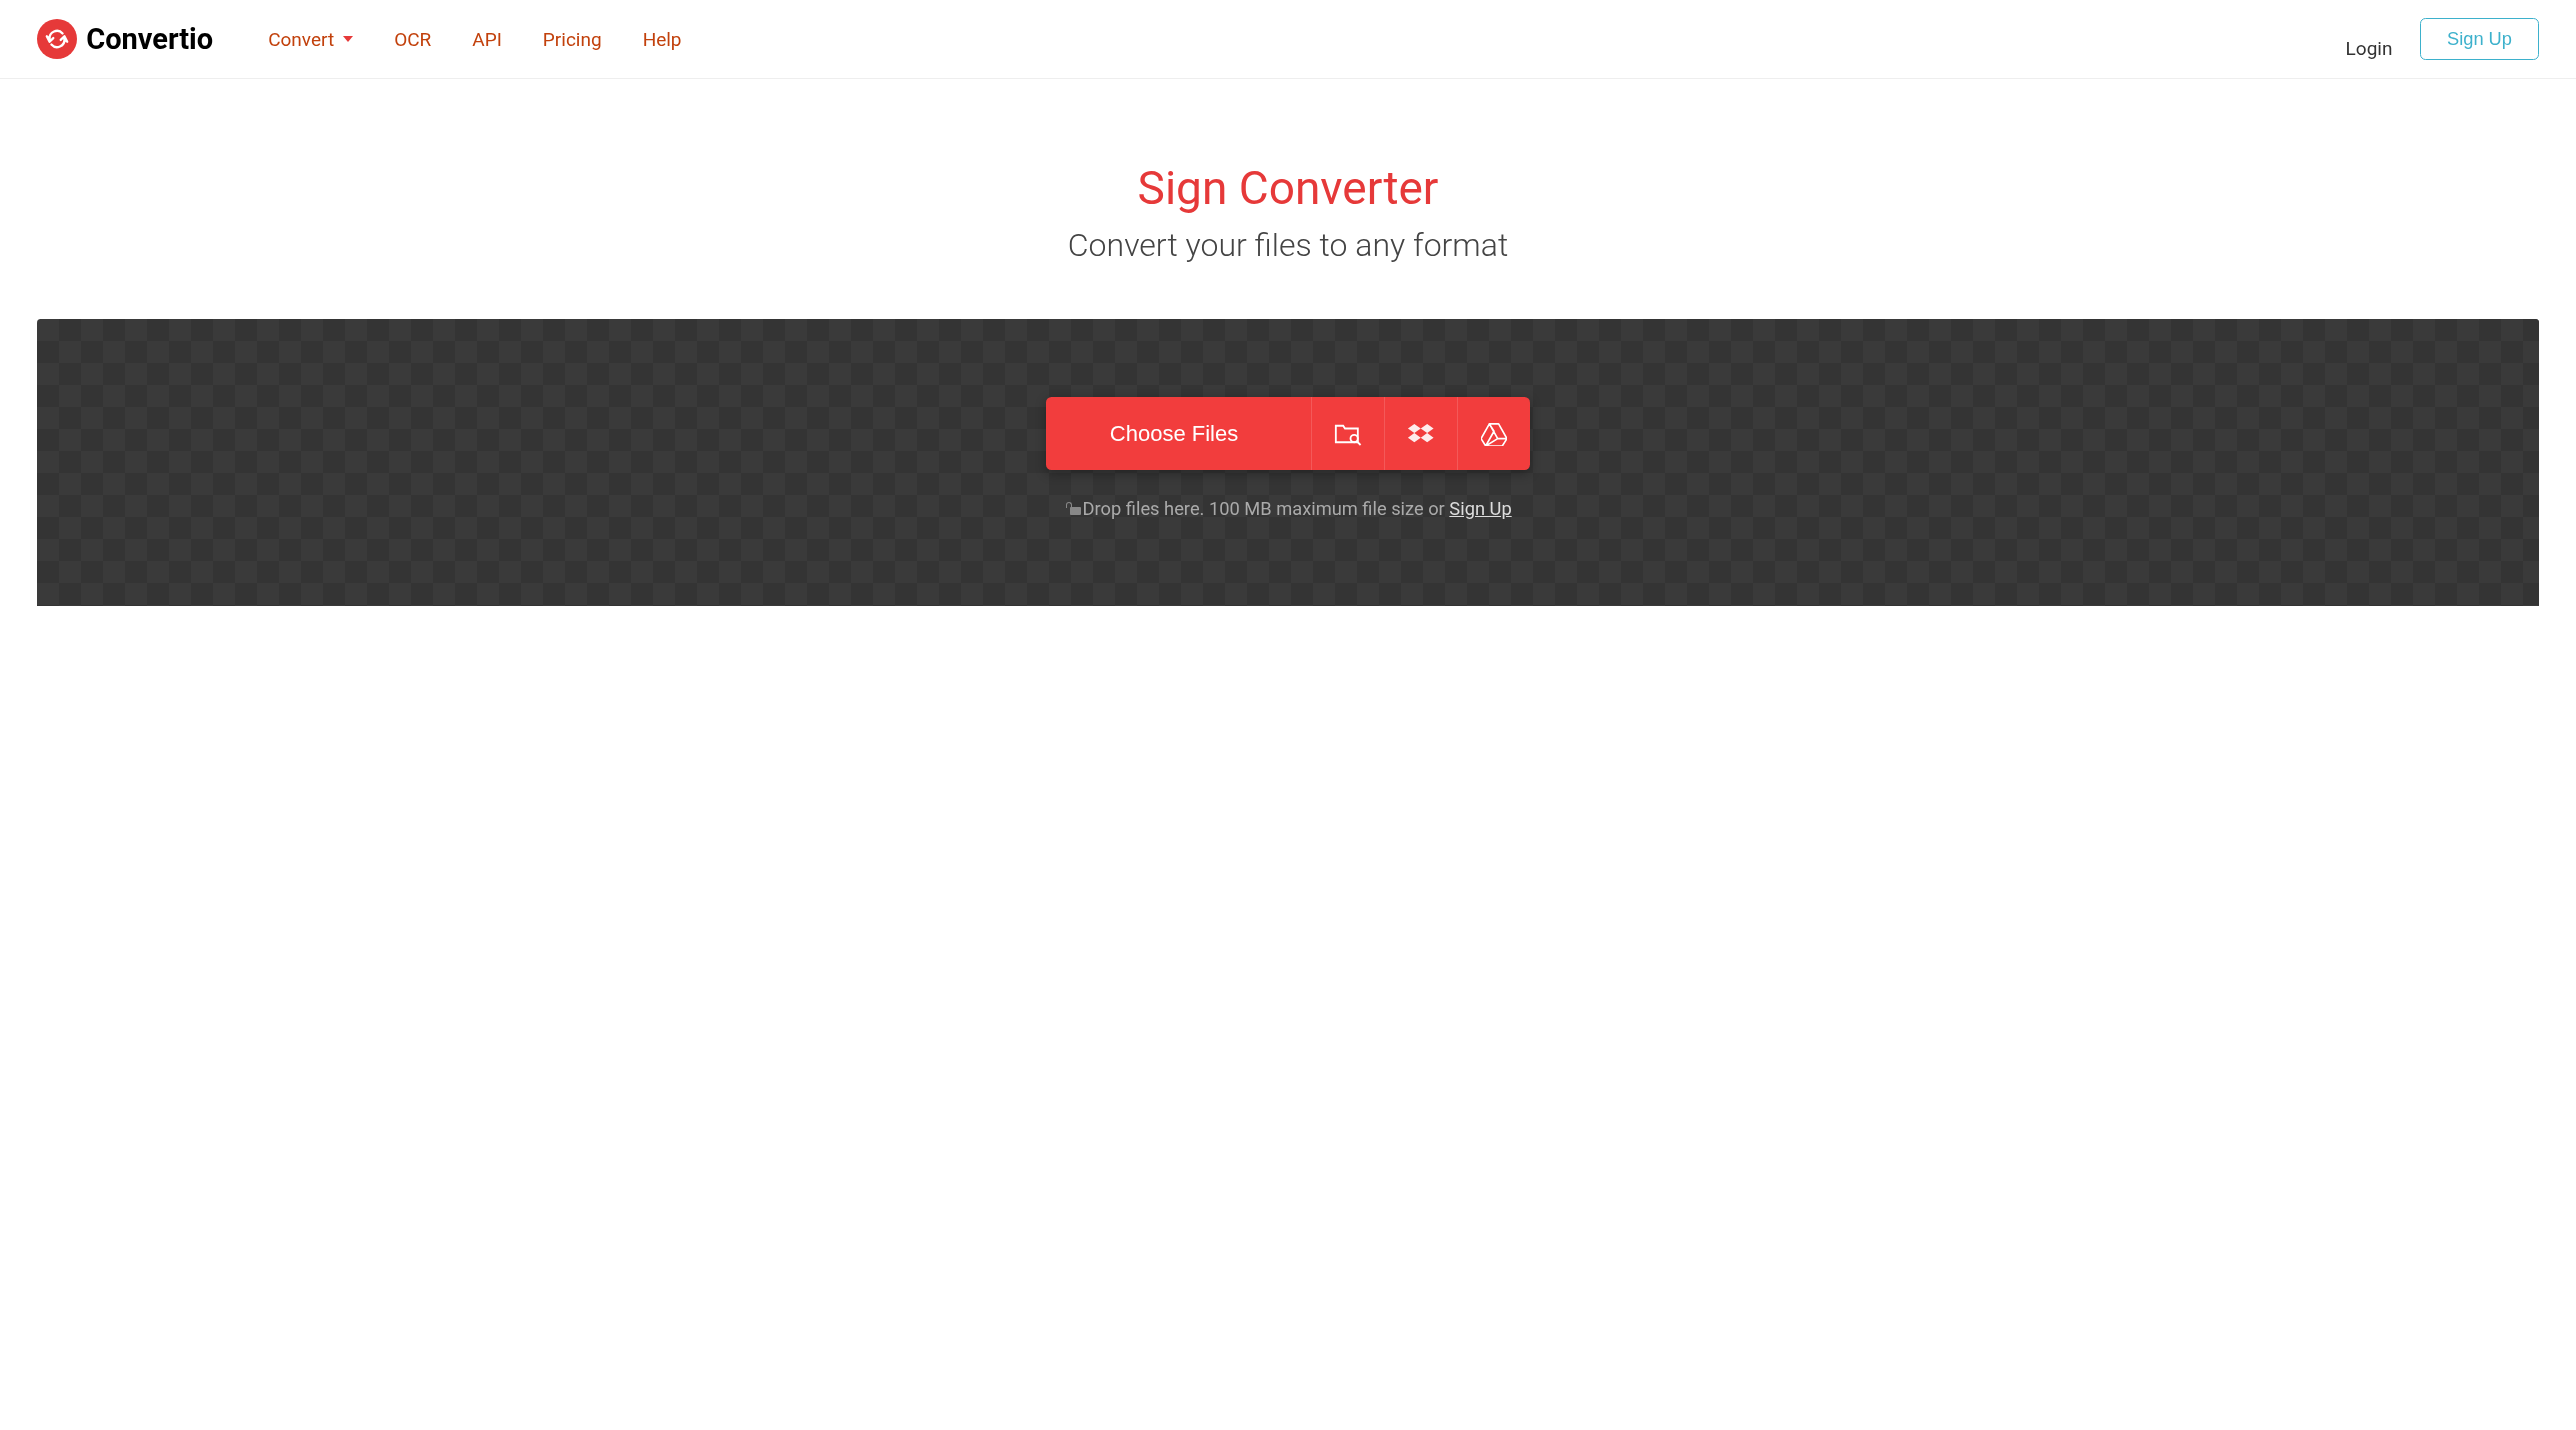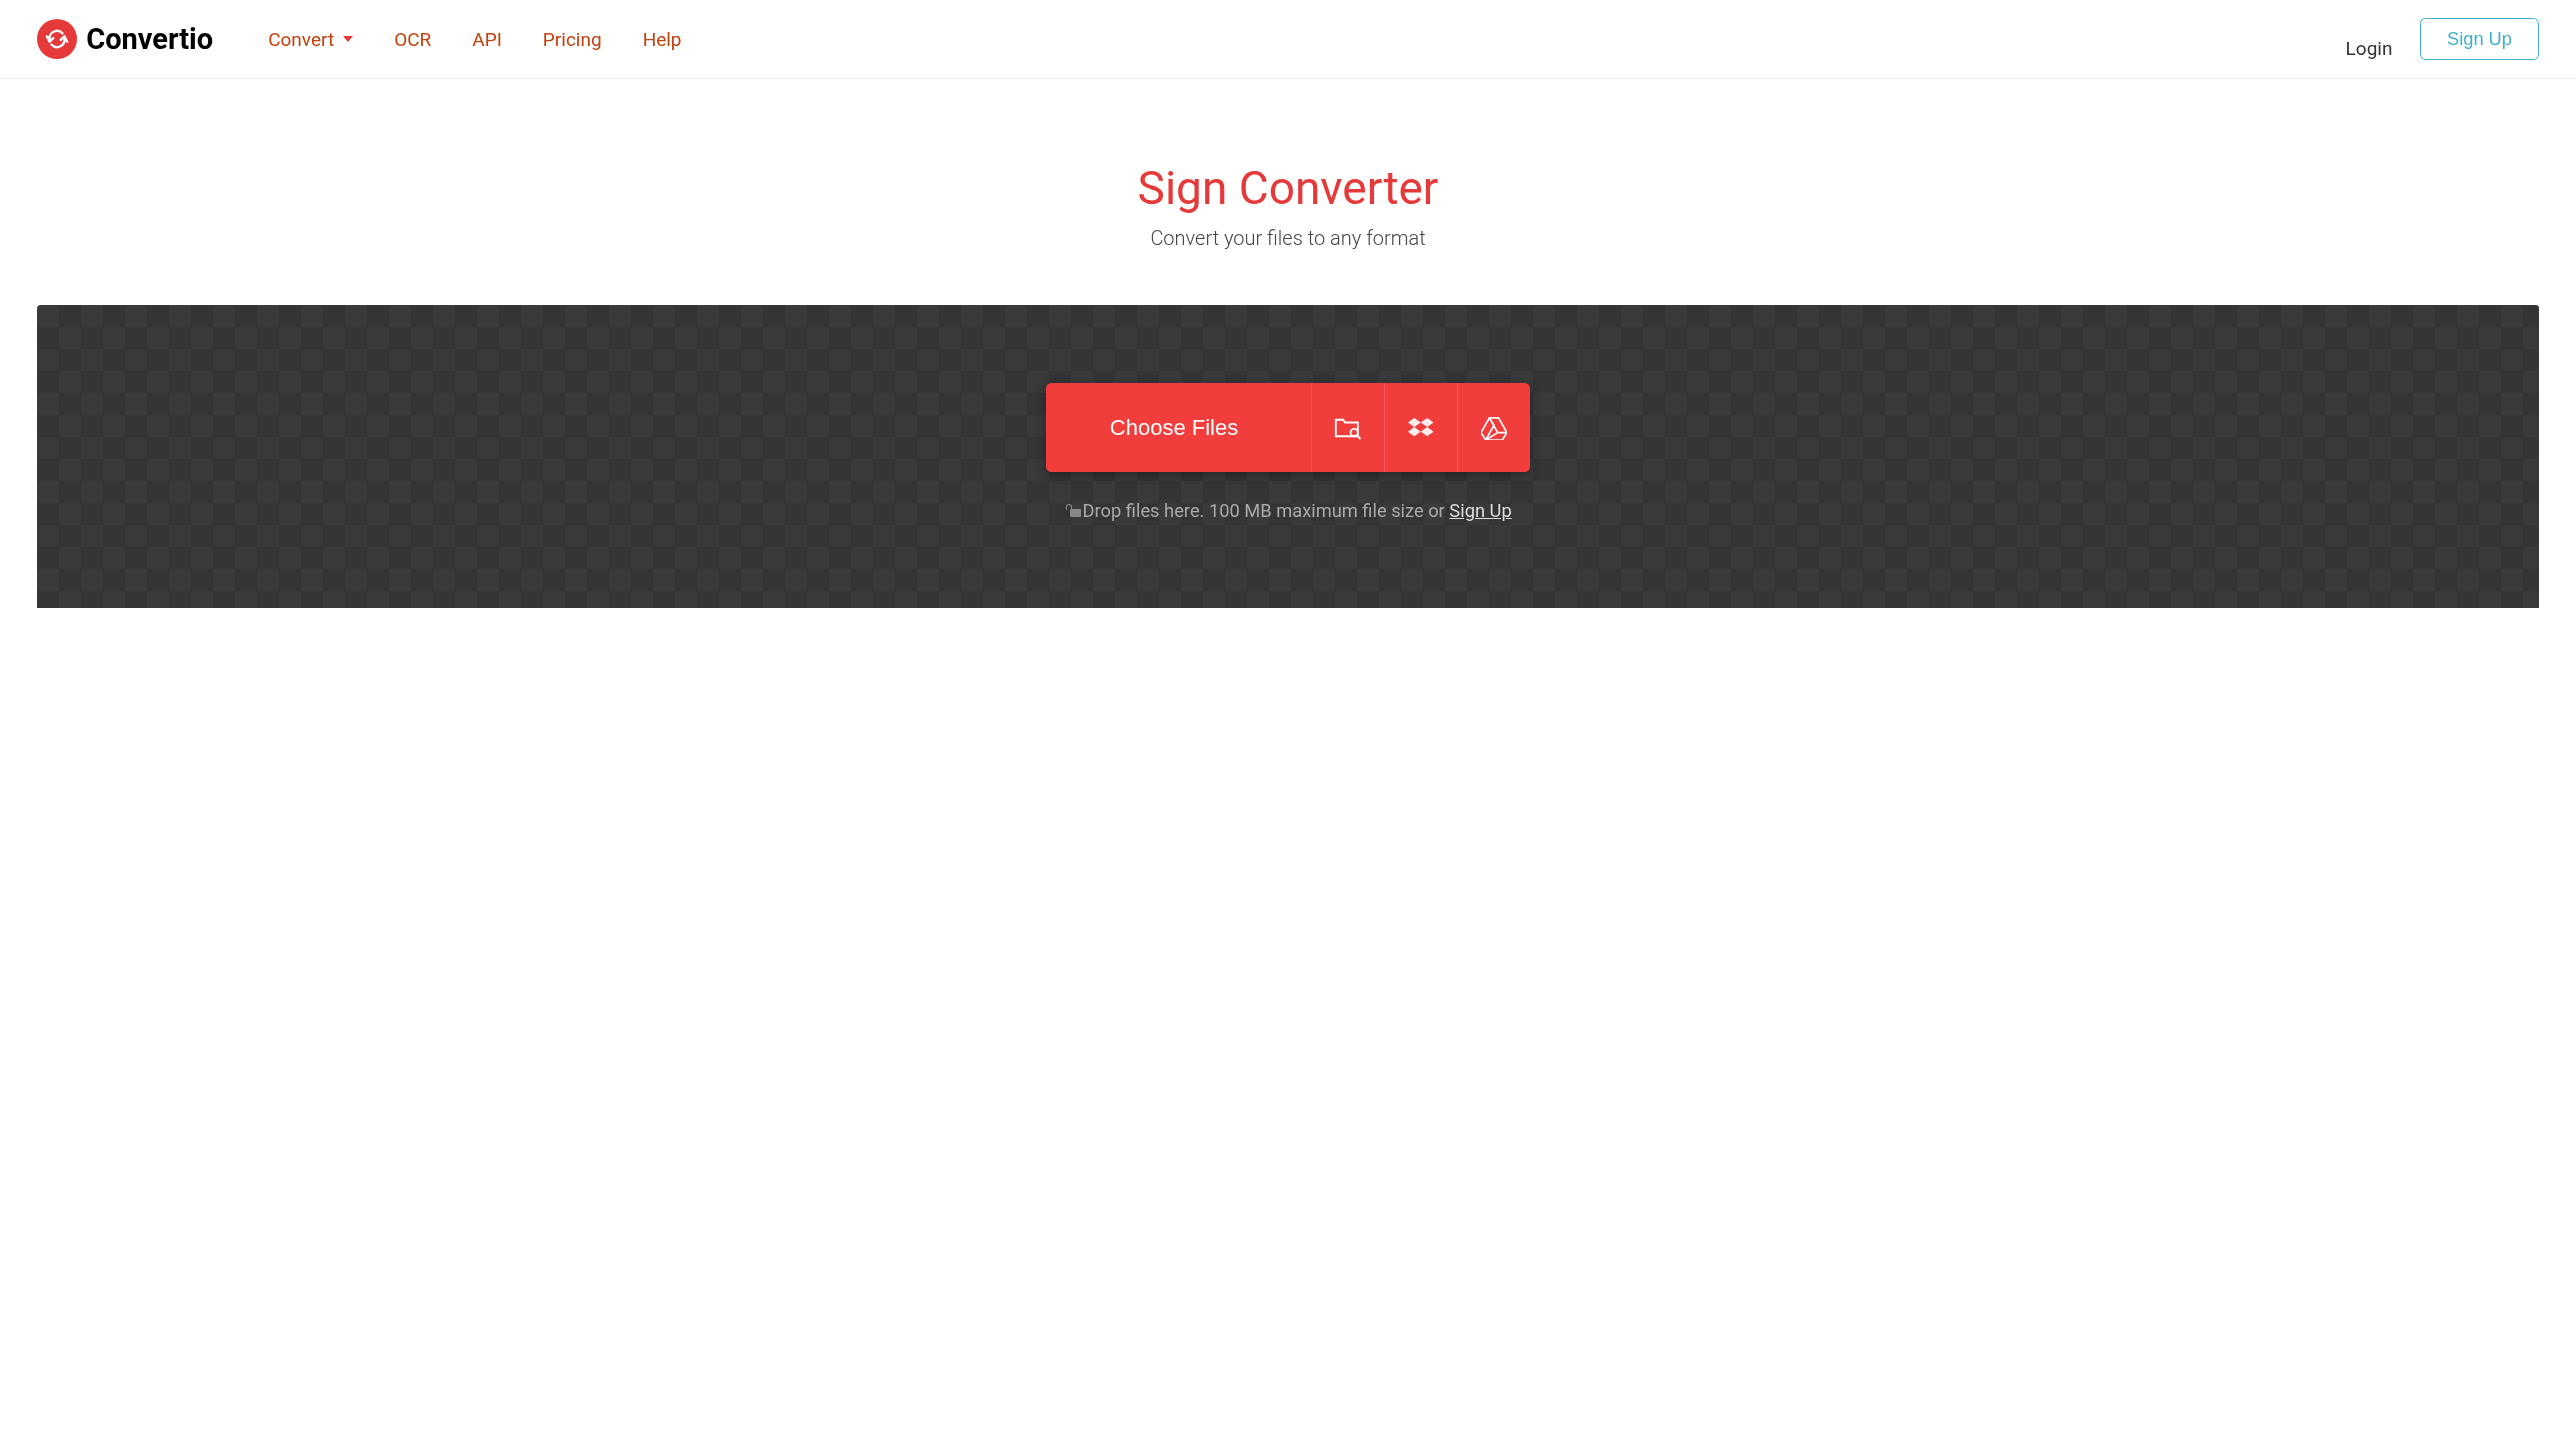--- a/index.html
+++ b/index.html
@@ -81,21 +81,21 @@
       text-align: center;
       padding: 82px 18.3px 55px;
     }
     .hero-title {
       font-size: 46px;
       color: #e63939;
       font-weight: 400;
       margin-bottom: 11px;
     }
     .hero-subtitle {
-      font-size: 20px;
+      font-size: 32px;
       color: #444;
       font-weight: 300;
     }
     .main-box {
       margin: 0 37px;
       background: linear-gradient(to bottom, #5a5a5a, #484848);
       border-radius: 3.7px 3.7px 0 0;
       position: relative;
       overflow: hidden;
     }
@@ -148,21 +148,21 @@
     .choose-files-btn {
       background: #f23d3d;
       color: #fff;
       border: none;
       padding: 0;
       border-radius: 5.5px;
       display: inline-flex;
       align-items: center;
       cursor: pointer;
       box-shadow: 0 3.7px 11px rgba(0,0,0,0.3);
-      height: 89px;
+      height: 73px;
     }
     .choose-files-label {
       font-size: 22px;
       padding: 0 73px 0 64px;
     }
     .icon-group {
       display: flex;
       align-items: center;
       height: 100%;
     }

